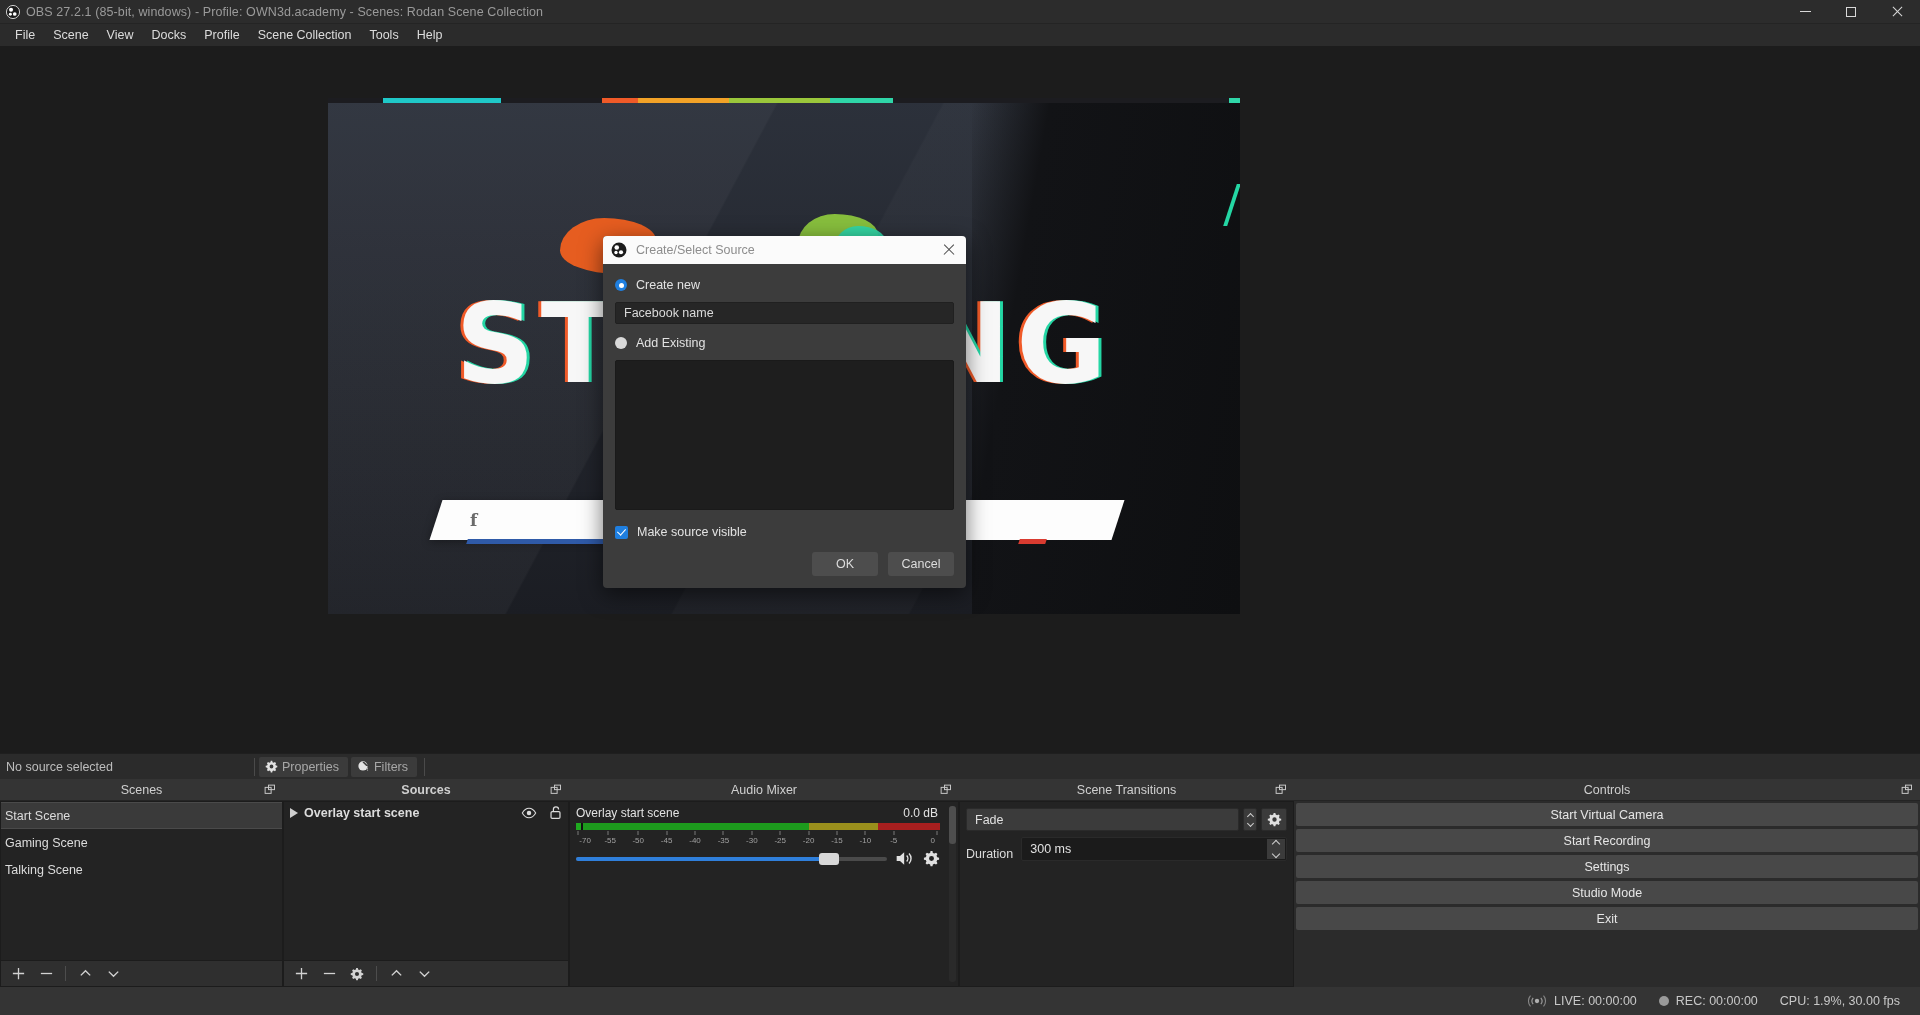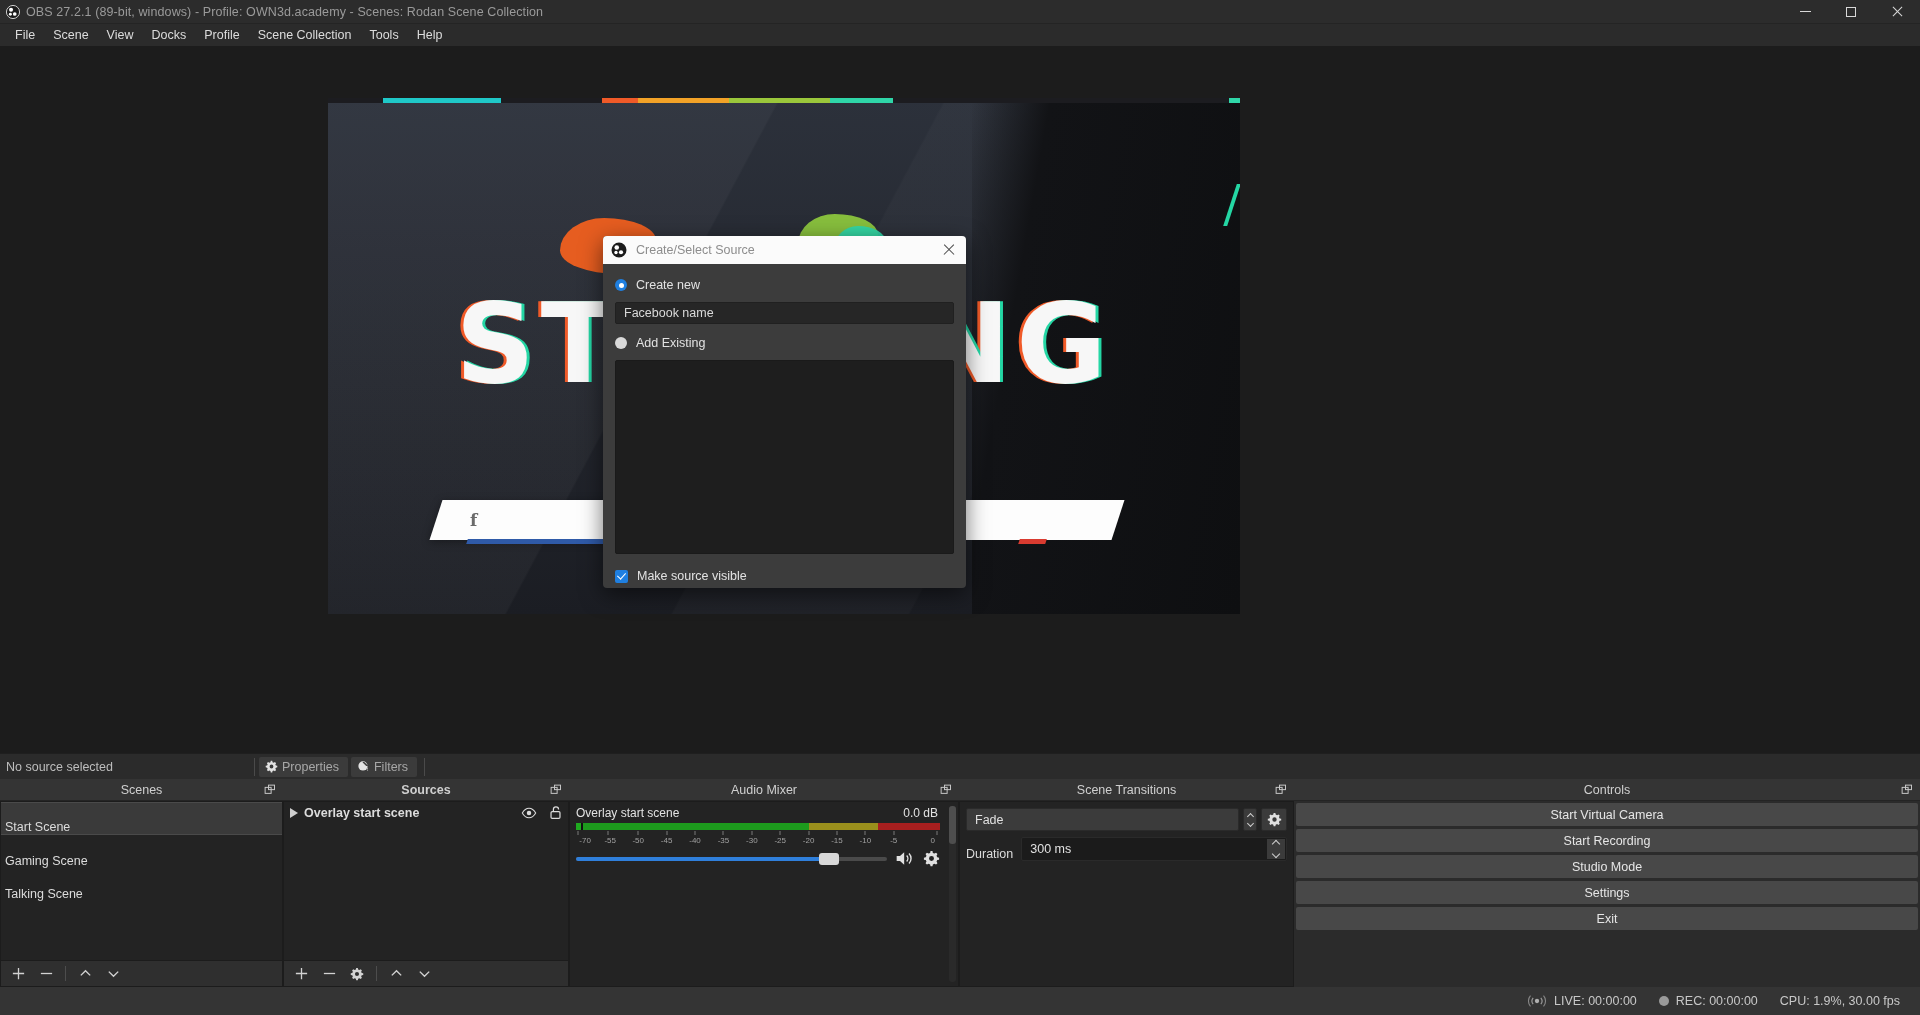--- a/index.html
+++ b/index.html
@@ -121,21 +121,21 @@
     height:26px; background:#2f2f2f; border:1px solid #1c1c1c; border-top:none;
     display:flex; align-items:center; padding-left:4px; gap:2px;
   }
   .tbi {
     width:26px; height:22px; display:flex; align-items:center; justify-content:center;
     color:#cfcfcf; font-size:15px; border-radius:2px;
   }
   .tbi-sep { width:1px; height:15px; background:#4d4d4d; margin:0 4px; }
 
   .list-row {
-    height:33px; display:flex; align-items:flex-end; padding:0 4px; font-size:12.5px; color:#dcdcdc;
+    height:27px; display:flex; align-items:center; padding:0 4px; font-size:12.5px; color:#dcdcdc;
   }
   .list-row.selected { background:#3a3a3a; border-top:1px solid #4a4a4a; border-bottom:1px solid #4a4a4a; }
   .src-row { display:flex; align-items:center; height:21px; padding:0 6px; font-size:12.5px; color:#dcdcdc; gap:6px; }
   .src-arrow { width:0;height:0;border-left:8px solid #cfcfcf;border-top:5px solid transparent;border-bottom:5px solid transparent; }
   .src-spacer { flex:1; }
 
   
   .mix-row { padding:4px 6px 2px 6px; }
   .mix-head { display:flex; justify-content:space-between; font-size:12px; color:#e2e2e2; margin-bottom:3px; }
   .meter { height:7px; display:flex; position:relative; background:#111; }
@@ -252,21 +252,21 @@
   <div class="titlebar">
     <div class="tb-icon">
       <svg class="obs-logo" viewBox="0 0 32 32" aria-hidden="true">
         <circle cx="16" cy="16" r="15" fill="#1c1c1c"></circle>
         <circle cx="16" cy="16" r="15" fill="none" stroke="#e8e8e8" stroke-width="2"></circle>
         <circle cx="11.5" cy="11" r="4.6" fill="#fff"></circle>
         <circle cx="20" cy="20.5" r="4.2" fill="#fff"></circle>
         <circle cx="10" cy="21" r="3.4" fill="#fff"></circle>
       </svg>
     </div>
-    <div class="tb-title">OBS 27.2.1 (89-bit, windows) - Profile: OWN3d.academy - Scenes: Rodan Scene Collection</div>
+    <div class="tb-title">OBS 27.2.1 (85-bit, windows) - Profile: OWN3d.academy - Scenes: Rodan Scene Collection</div>
     <div class="tb-spacer"></div>
     <div class="tb-btn">
       <span class="glyph-min"></span>
     </div>
     <div class="tb-btn">
       <span class="glyph-max"></span>
     </div>
     <div class="tb-btn close">
       <span class="glyph-close"></span>
     </div>
@@ -572,22 +572,22 @@
       <div class="dock-title">
         <span>Controls</span>
         <svg class="dock-float" viewBox="0 0 16 16">
           <rect x="1.5" y="4.5" width="8" height="8" fill="none" stroke="#c9c9c9" stroke-width="1.3"></rect>
           <rect x="6" y="1.5" width="8" height="6" fill="none" stroke="#c9c9c9" stroke-width="1.3"></rect>
         </svg>
       </div>
       <div class="dock-body ctrl-body" style="background:#2b2b2b;border:none;">
         <div class="ctrl-btn">Start Virtual Camera</div>
         <div class="ctrl-btn">Start Recording</div>
+        <div class="ctrl-btn">Settings</div>
         <div class="ctrl-btn">Studio Mode</div>
-        <div class="ctrl-btn">Settings</div>
         <div class="ctrl-btn">Exit</div>
       </div>
     </div>
   </div>
 
   <div class="statusbar">
     <div class="sb-item">
       <svg width="20" height="14" viewBox="0 0 24 16">
         <circle cx="12" cy="8" r="2.6" fill="#b0b0b0"></circle>
         <path d="M7.4 4.2a6 6 0 0 0 0 7.6M16.6 4.2a6 6 0 0 1 0 7.6" fill="none" stroke="#9b9b9b" stroke-width="1.4"></path>
@@ -632,15 +632,19 @@
       </div>
 
       <div class="dlg-list"></div>
 
       <div class="check-row">
         <span class="checkbox"></span>
         <span class="radio-lbl">Make source visible</span>
       </div>
     </div>
 
+    <div class="dlg-footer">
+      <div class="dlg-btn">OK</div>
+      <div class="dlg-btn">Cancel</div>
+    </div>
   </div>
 
 </div>
 
 </body></html>

